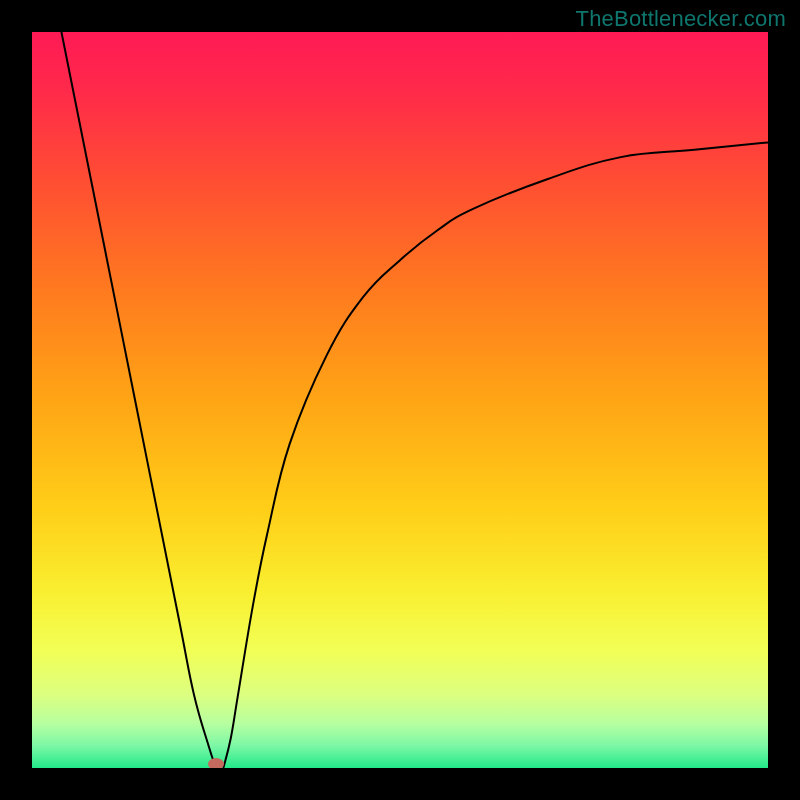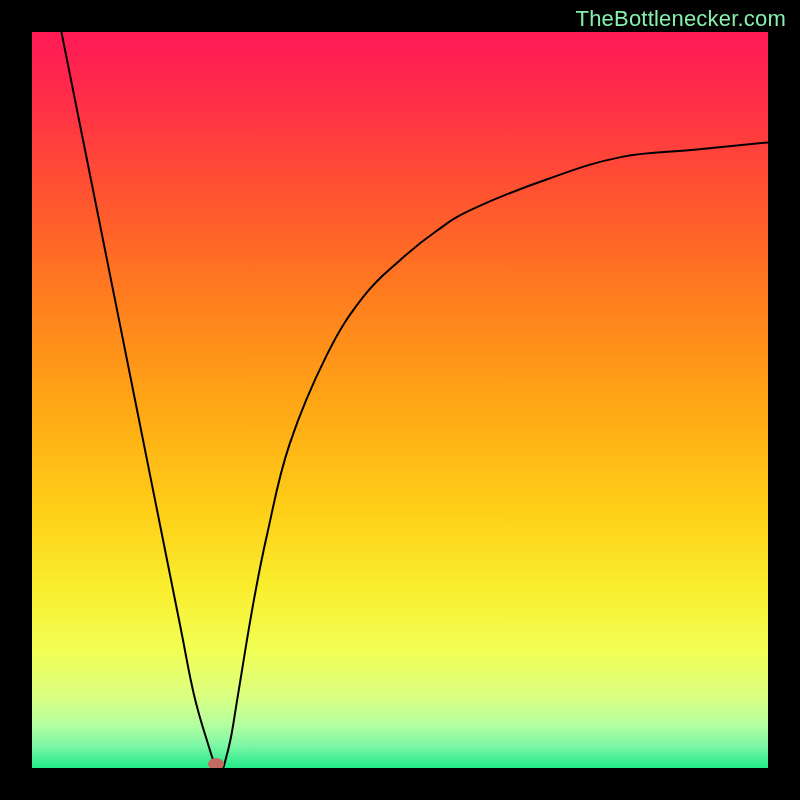--- a/index.html
+++ b/index.html
@@ -38,21 +38,21 @@
     position: absolute;
     width: 16px;
     height: 12px;
     border-radius: 50% / 50%;
     transform: translate(-50%, -50%);
   }
   .watermark {
     position: absolute;
     top: 6px;
     right: 14px;
-    color: #86efac;
+    color: #0f766e;
     font-size: 22px;
     font-weight: 400;
     letter-spacing: 0.2px;
     user-select: none;
   }
 </style>
 </head>
 <body>
 
 <div class="stage">

